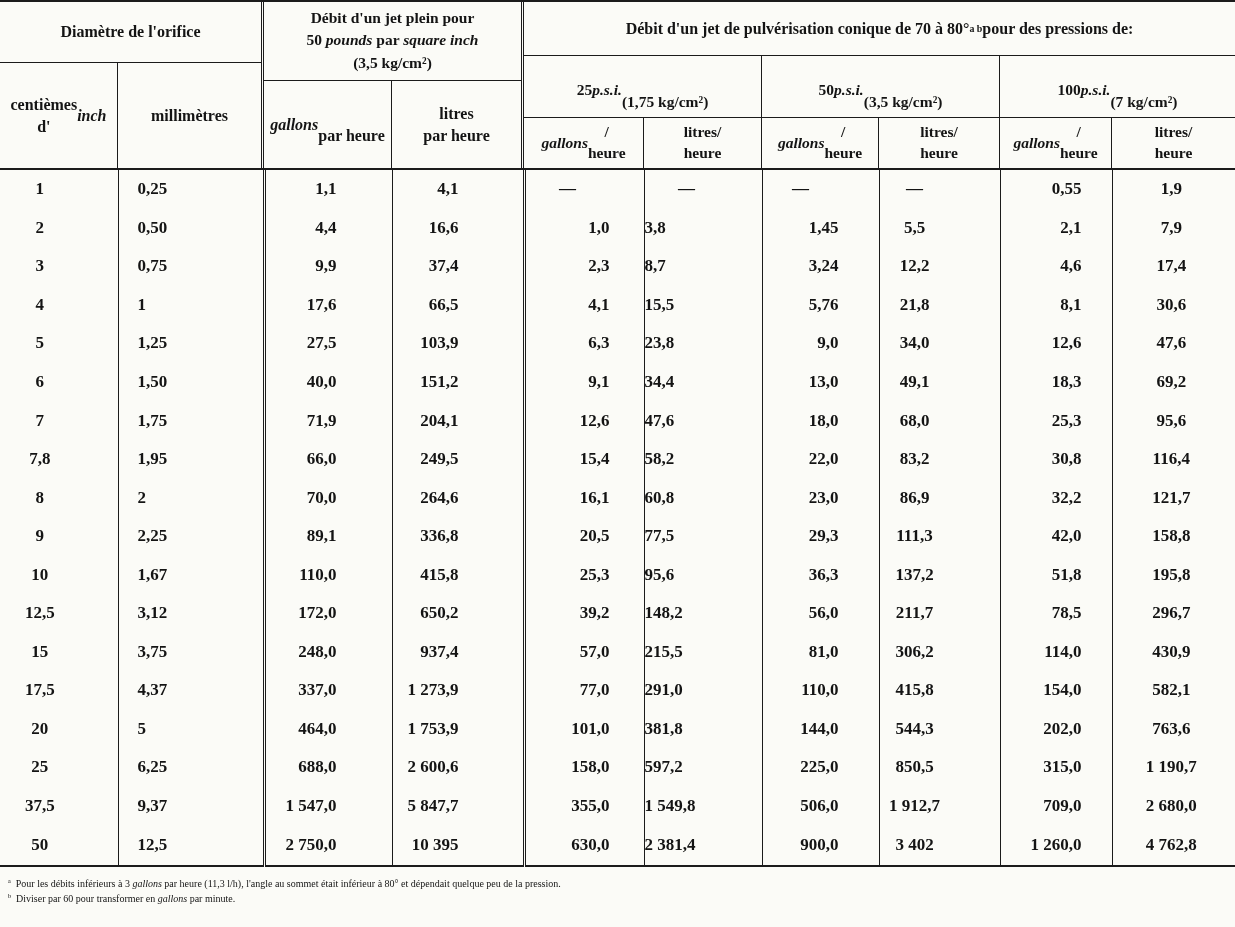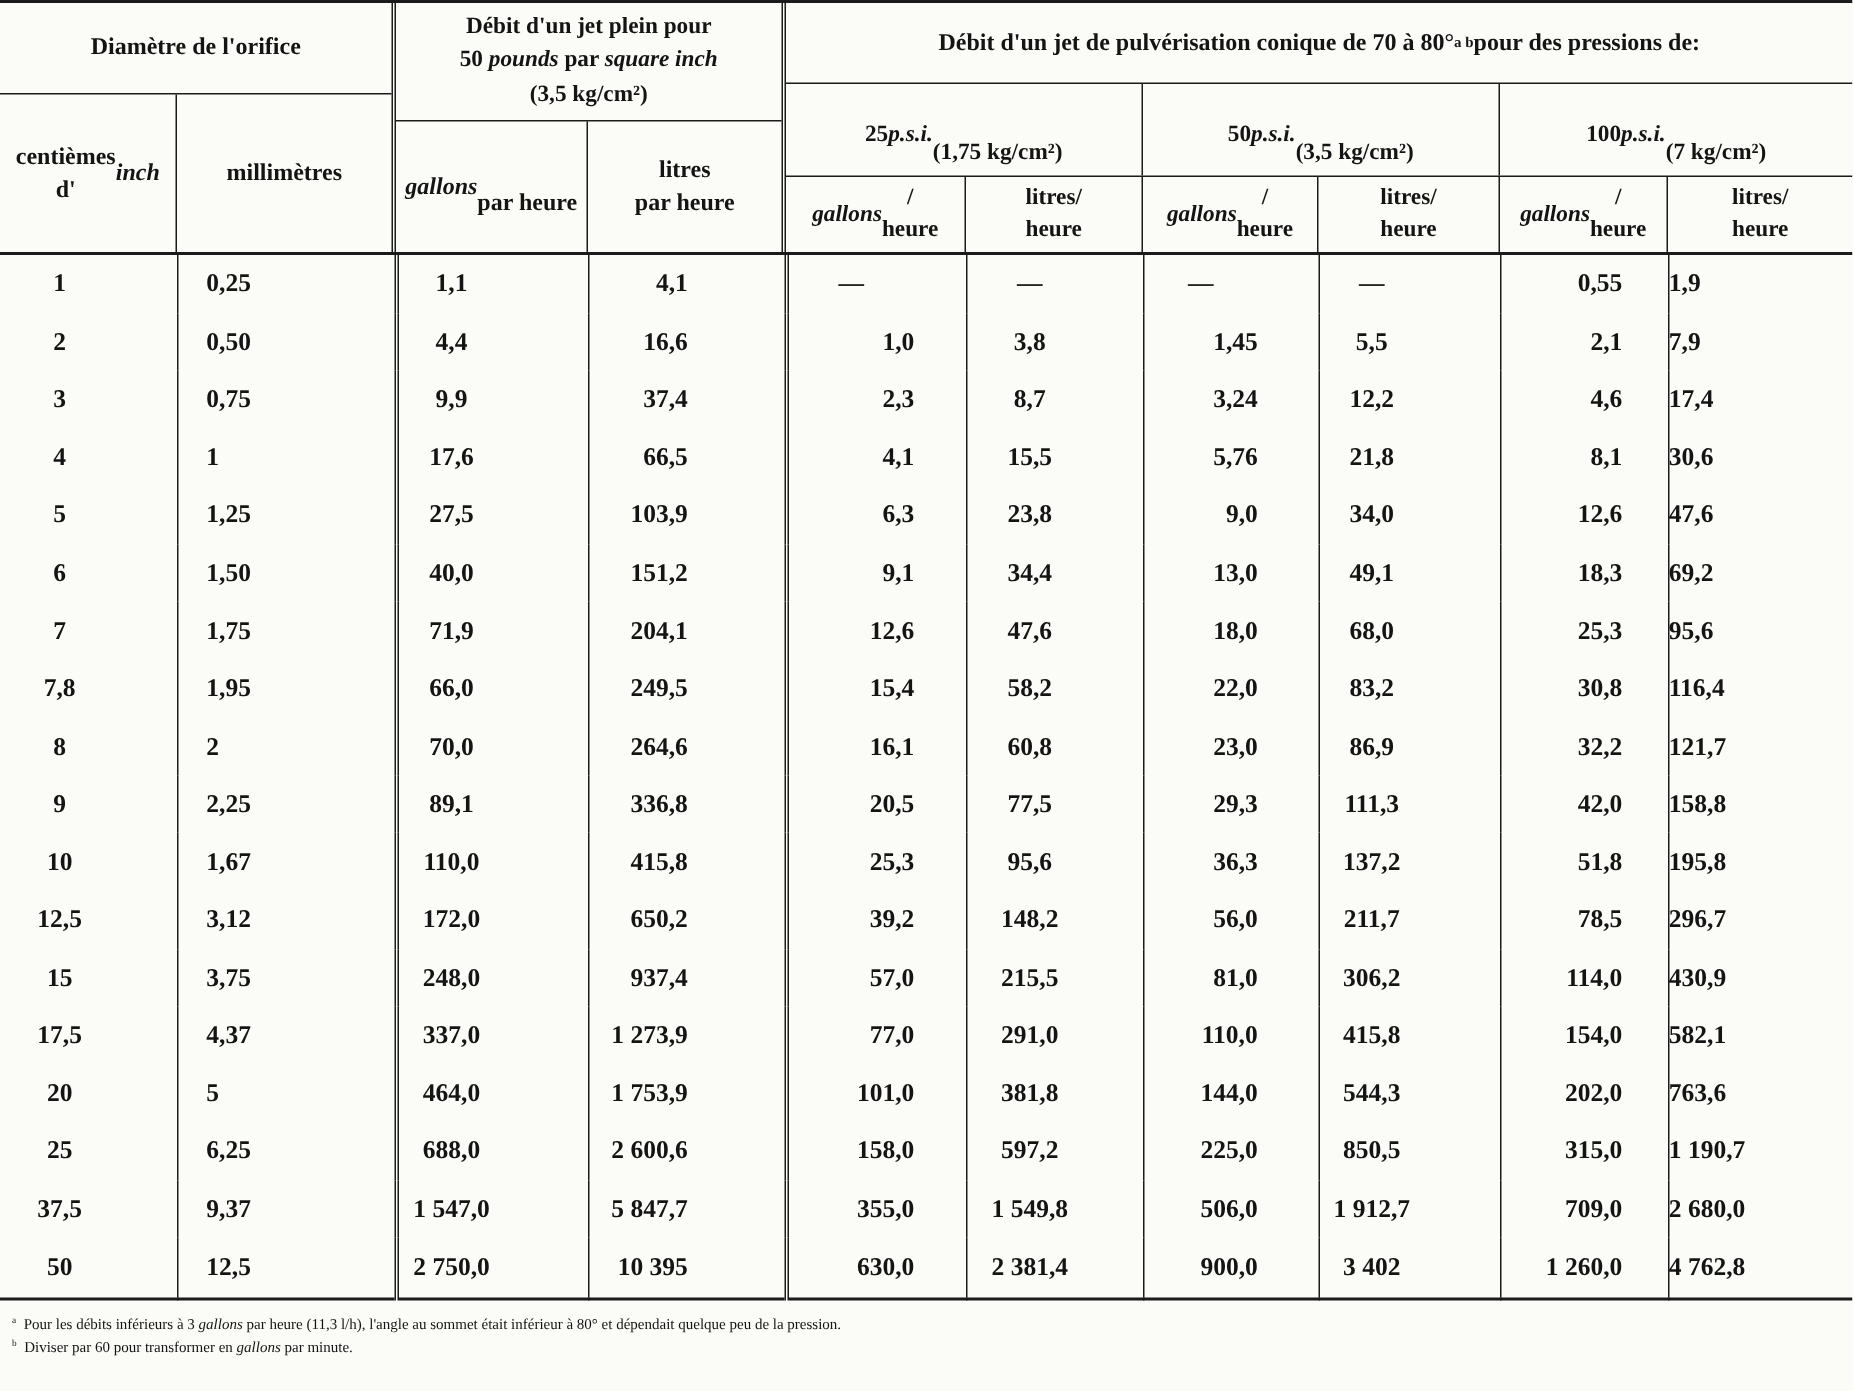--- a/index.html
+++ b/index.html
@@ -71,28 +71,28 @@
   
   table.data {
     width: 1235px; height: 697px;
     table-layout: fixed; border-collapse: collapse;
     border-bottom: 2px solid #1b1b1b;
     font-weight: bold; font-size: 17px;
   }
   table.data td { white-space: nowrap; vertical-align: middle; }
   td.c1  { text-align: center; padding-right: 38px; border-right: 1px solid #1b1b1b; }
   td.c2  { text-align: left;  padding-left: 19px;  border-right: 3px double #1b1b1b; }
-  td.c3  { text-align: center; padding-right: 55px; border-right: 1px solid #1b1b1b; }
+  td.c3  { text-align: right; padding-right: 55px; border-right: 1px solid #1b1b1b; }
   td.c4  { text-align: right; padding-right: 64px; border-right: 3px double #1b1b1b; }
   td.c5  { text-align: right; padding-right: 34px; border-right: 1px solid #1b1b1b; }
-  td.c6  { text-align: center; padding-right: 33px; border-right: 1px solid #1b1b1b; }
+  td.c6  { text-align: left; padding-right: 33px; border-right: 1px solid #1b1b1b; }
   td.c7  { text-align: right; padding-right: 40px; border-right: 1px solid #1b1b1b; }
   td.c8  { text-align: center; padding-right: 50px; border-right: 1px solid #1b1b1b; }
   td.c9  { text-align: right; padding-right: 30px; border-right: 1px solid #1b1b1b; }
-  td.c10 { text-align: left; padding-right: 5px; margin-top: 32px; }
+  td.c10 { text-align: center; padding-right: 5px; margin-top: 32px; }
   td.dash { text-align: center; }
 
   
   .foot {
     padding: 9px 6px 0 8px;
     font-weight: normal; font-size: 10px; line-height: 1.5;
   }
   .foot .fline { white-space: nowrap; }
 </style>
 </head>

